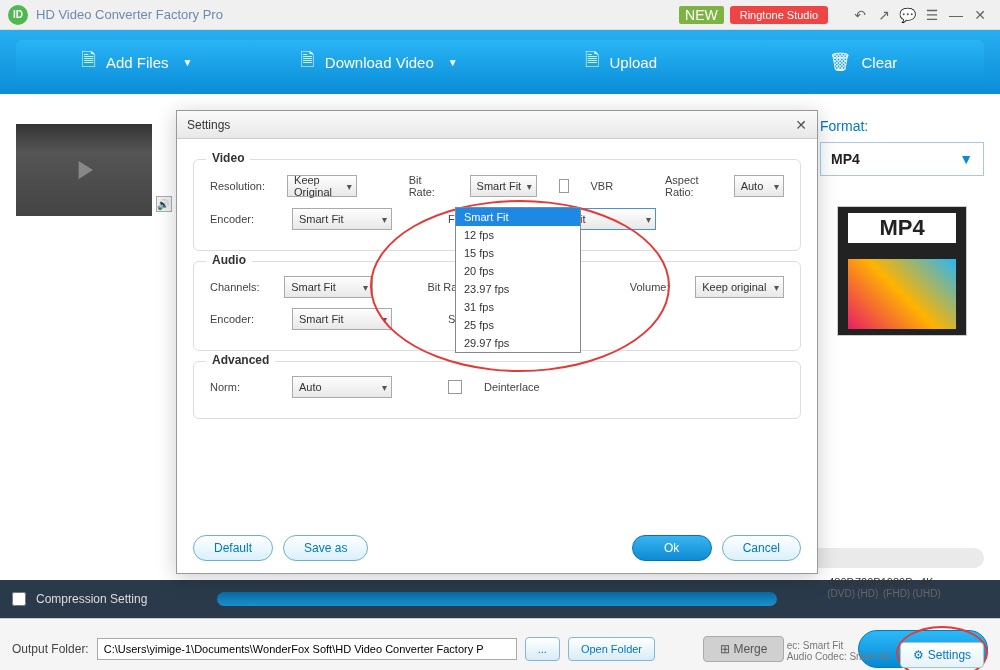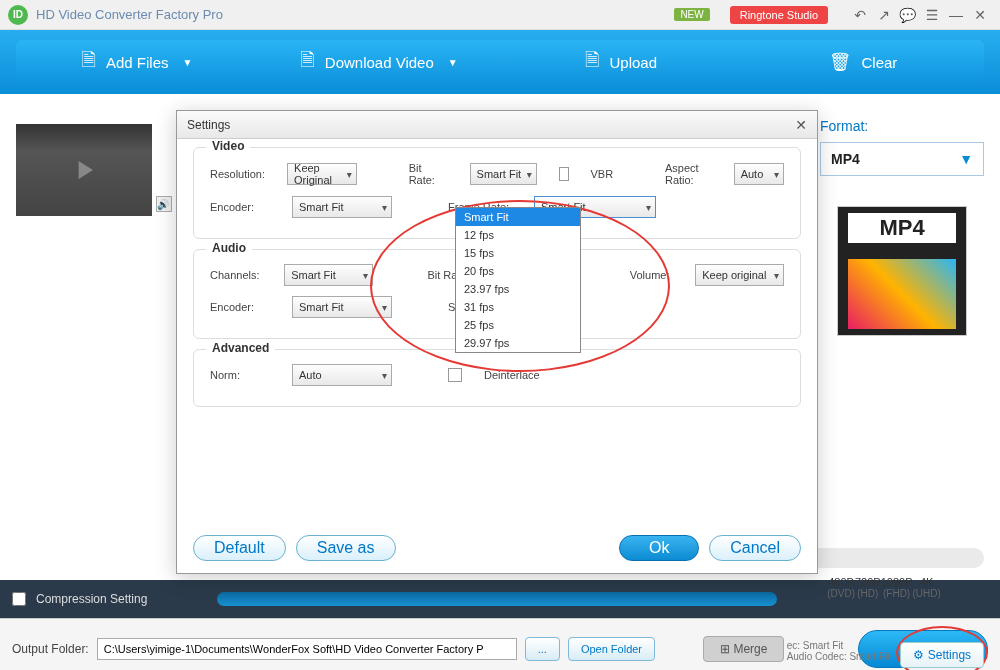--- a/index.html
+++ b/index.html
@@ -3,21 +3,21 @@
 <meta charset="utf-8">
 <style>
 * { box-sizing: border-box; margin: 0; padding: 0; font-family: Arial, sans-serif; }
 body { width: 1000px; height: 670px; background: #fff; overflow: hidden; position: relative; }
 
 
 .titlebar { height: 30px; background: #f0f0f0; display: flex; align-items: center; padding: 0 8px; border-bottom: 1px solid #ddd; }
 .titlebar .logo { width: 20px; height: 20px; background: #4fb84f; border-radius: 50%; display: flex; align-items: center; justify-content: center; color: #fff; font-size: 10px; font-weight: bold; }
 .titlebar .title { margin-left: 8px; color: #6b8bb0; font-size: 13px; }
 .titlebar .spacer { flex: 1; }
-.titlebar .new-badge { background: #7cb342; color: #fff; font-size: 10px; padding: 1px 6px; border-radius: 2px; margin-right: 20px; }
+.titlebar .new-badge { background: #7cb342; color: #fff; font-size: 14px; padding: 1px 6px; border-radius: 2px; margin-right: 6px; }
 .titlebar .ringtone { background: #ef4444; color: #fff; font-size: 11px; padding: 3px 10px; border-radius: 3px; margin-right: 20px; }
 .titlebar .win-btn { width: 24px; height: 24px; display: flex; align-items: center; justify-content: center; color: #666; font-size: 14px; cursor: pointer; }
 
 
 .toolbar { height: 64px; background: linear-gradient(#27aef0, #0b8ed8); display: flex; align-items: center; padding: 10px 16px; gap: 0; }
 .toolbar-inner { flex: 1; background: linear-gradient(#2ab4f5, #0e93dc); border-radius: 6px; display: flex; align-items: center; height: 44px; }
 .tb-btn { flex: 1; color: #fff; font-size: 15px; display: flex; align-items: center; justify-content: center; gap: 10px; cursor: pointer; height: 100%; }
 .tb-btn .icon { font-size: 18px; }
 .tb-btn .chev { font-size: 10px; margin-left: 4px; }
 
@@ -60,40 +60,40 @@
 .output-bar { height: 60px; background: #f5f5f5; display: flex; align-items: center; padding: 16px 12px; border-top: 1px solid #ccc; gap: 8px; font-size: 12px; color: #444; }
 .output-bar input[type=text] { flex: 0 0 420px; height: 22px; border: 1px solid #aaa; padding: 0 6px; font-size: 11px; }
 .small-btn { height: 24px; padding: 0 12px; border: 1px solid #7fb8d8; border-radius: 4px; background: linear-gradient(#fff, #d8ecf5); color: #0078c8; font-size: 11px; cursor: pointer; }
 .merge-btn { height: 26px; padding: 0 16px; border: 1px solid #aaa; background: #d0d0d0; color: #555; border-radius: 4px; font-size: 12px; margin-left: 40px; }
 .run-btn { margin-left: auto; width: 130px; height: 38px; background: linear-gradient(#2cb9f7, #0688d4); border-radius: 19px; color: #fff; font-size: 19px; display: flex; align-items: center; justify-content: center; cursor: pointer; border: 1px solid #0678bd; }
 
 
 .dialog { position: absolute; left: 176px; top: 110px; width: 642px; height: 464px; background: #fff; border: 1px solid #999; box-shadow: 0 4px 20px rgba(0,0,0,0.2); }
 .dialog-title { height: 28px; background: linear-gradient(#fafafa, #e8e8e8); border-bottom: 1px solid #ccc; display: flex; align-items: center; padding: 0 10px; font-size: 12px; color: #333; }
 .dialog-title .close { margin-left: auto; cursor: pointer; font-size: 14px; color: #555; }
-.dialog-body { padding: 8px 16px; }
+.dialog-body { padding: 20px 16px; }
 
 .fieldset { border: 1px solid #ddd; border-radius: 6px; padding: 14px 16px 10px; margin-bottom: 10px; position: relative; }
 .fieldset .legend { position: absolute; top: -9px; left: 12px; background: #fff; padding: 0 6px; font-size: 12px; font-weight: bold; color: #333; }
 .row { display: flex; align-items: center; gap: 22px; margin-bottom: 10px; font-size: 11px; color: #444; }
 .row label { width: 60px; text-align: left; }
 .row .gap { width: 12px; }
 .select { width: 96px; height: 22px; border: 1px solid #aaa; background: linear-gradient(#fefefe, #e8e8e8); display: flex; align-items: center; padding: 0 6px; font-size: 11px; color: #333; position: relative; cursor: pointer; }
 .select::after { content: '▾'; position: absolute; right: 4px; color: #555; font-size: 10px; }
 .select.active { border-color: #4a90d9; }
 .checkbox { width: 14px; height: 14px; border: 1px solid #999; background: #fff; }
 
 .dropdown-list { position: absolute; left: 455px; top: 207px; width: 126px; background: #fff; border: 1px solid #888; z-index: 10; }
 .dropdown-list div { padding: 3px 8px; font-size: 11px; color: #333; cursor: pointer; }
 .dropdown-list div.selected { background: #1e88e5; color: #fff; }
 
 .ellipse-fr { position: absolute; left: 370px; top: 200px; width: 300px; height: 172px; border: 2px solid #e53935; border-radius: 50%; pointer-events: none; }
 
 .dialog-footer { position: absolute; bottom: 12px; left: 16px; right: 16px; display: flex; gap: 10px; }
-.pill-btn { height: 26px; padding: 3px 20px; border-radius: 13px; font-size: 16px; cursor: pointer; display: flex; align-items: center; justify-content: center; }
+.pill-btn { height: 26px; padding: 3px 20px; border-radius: 13px; font-size: 12px; cursor: pointer; display: flex; align-items: center; justify-content: center; }
 .pill-cyan { border: 1px solid #6ab0d0; background: linear-gradient(#fff, #daf0fb); color: #0078c8; }
 .pill-blue { border: 1px solid #0a6fb0; background: linear-gradient(#3ab4f0, #0c8bd4); color: #fff; min-width: 80px; }
 .dialog-footer .spacer { flex: 1; }
 </style>
 </head>
 <body>
 
 <div class="titlebar">
   <div class="logo">ID</div>
   <div class="title">HD Video Converter Factory Pro</div>

